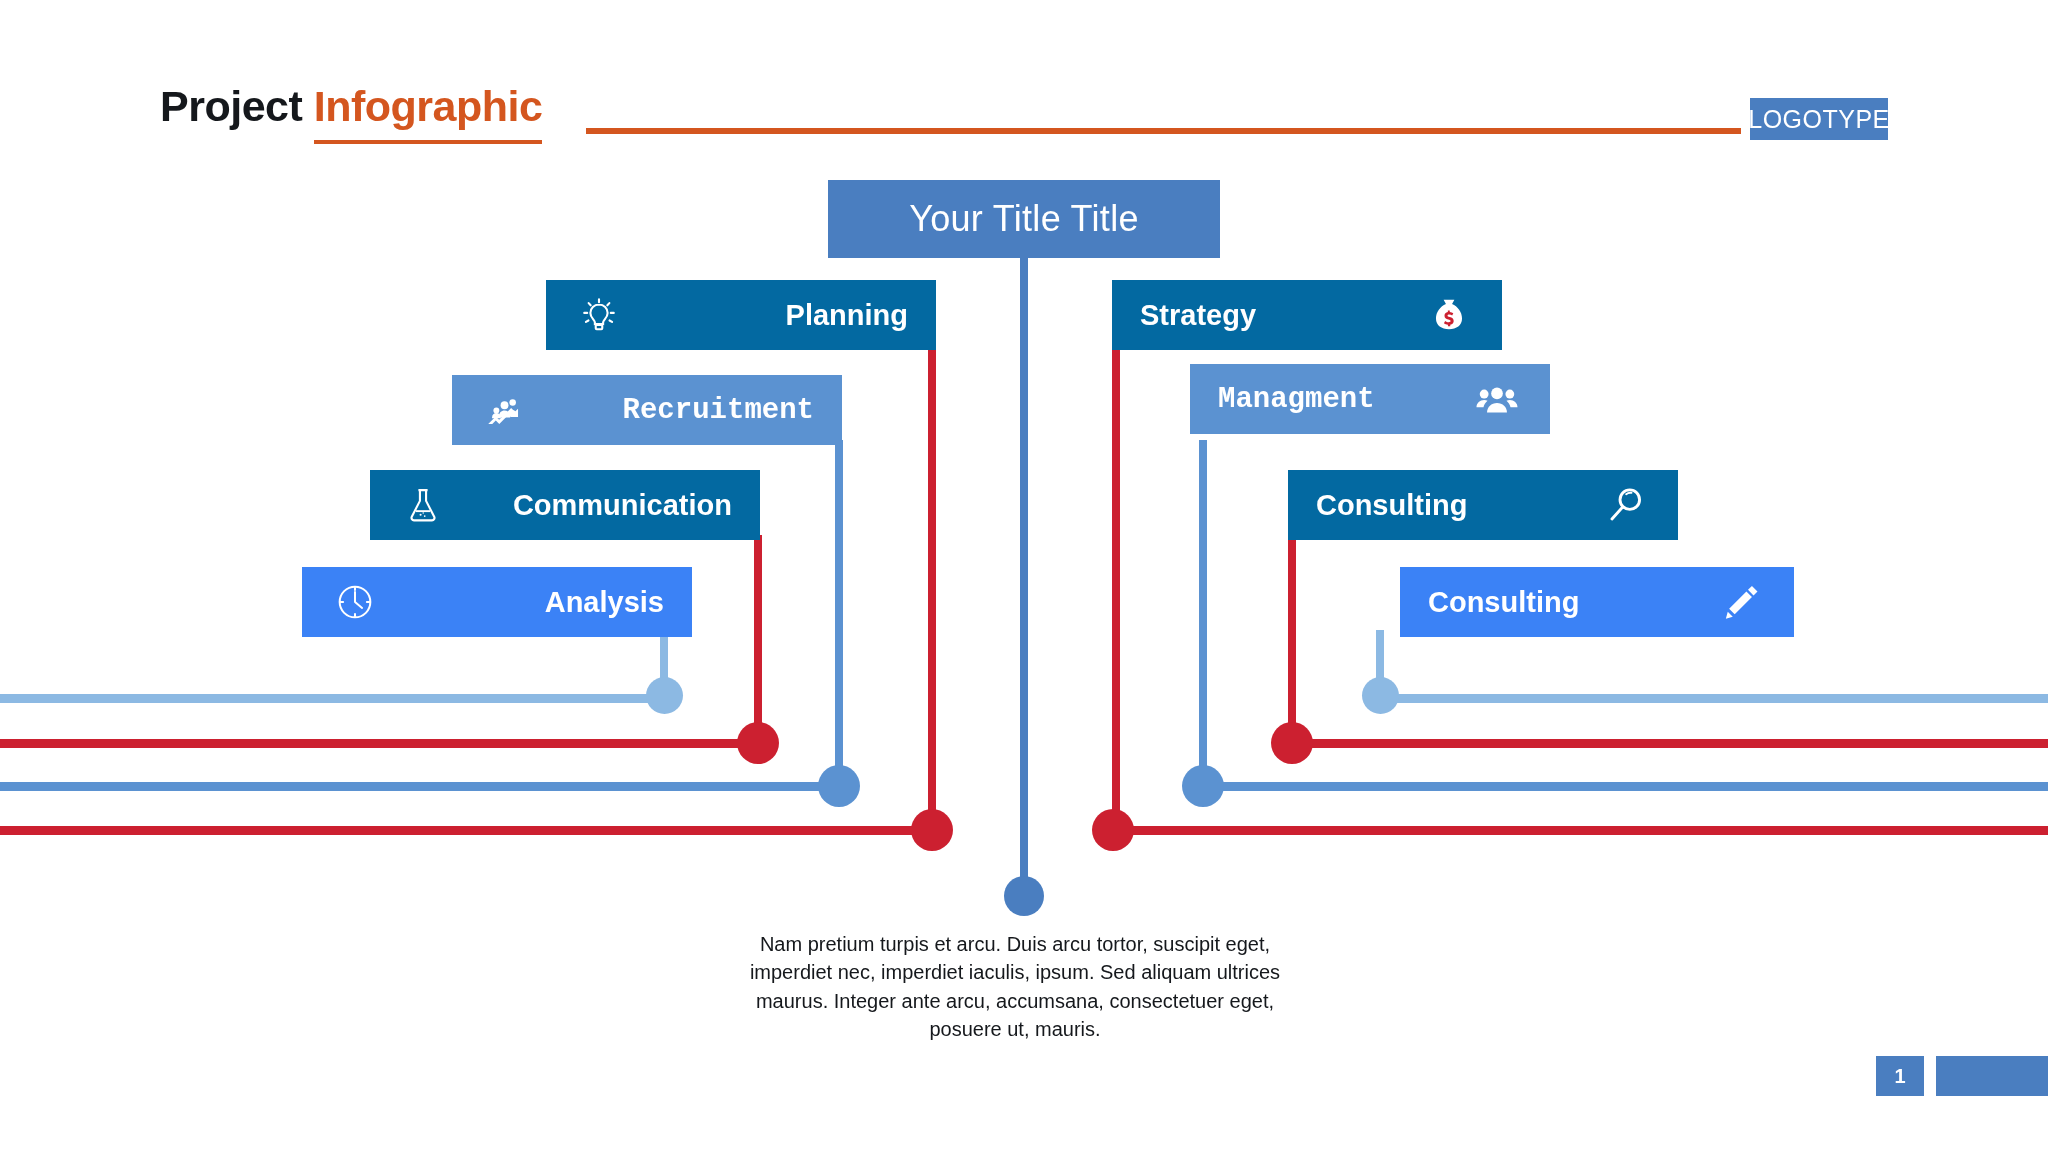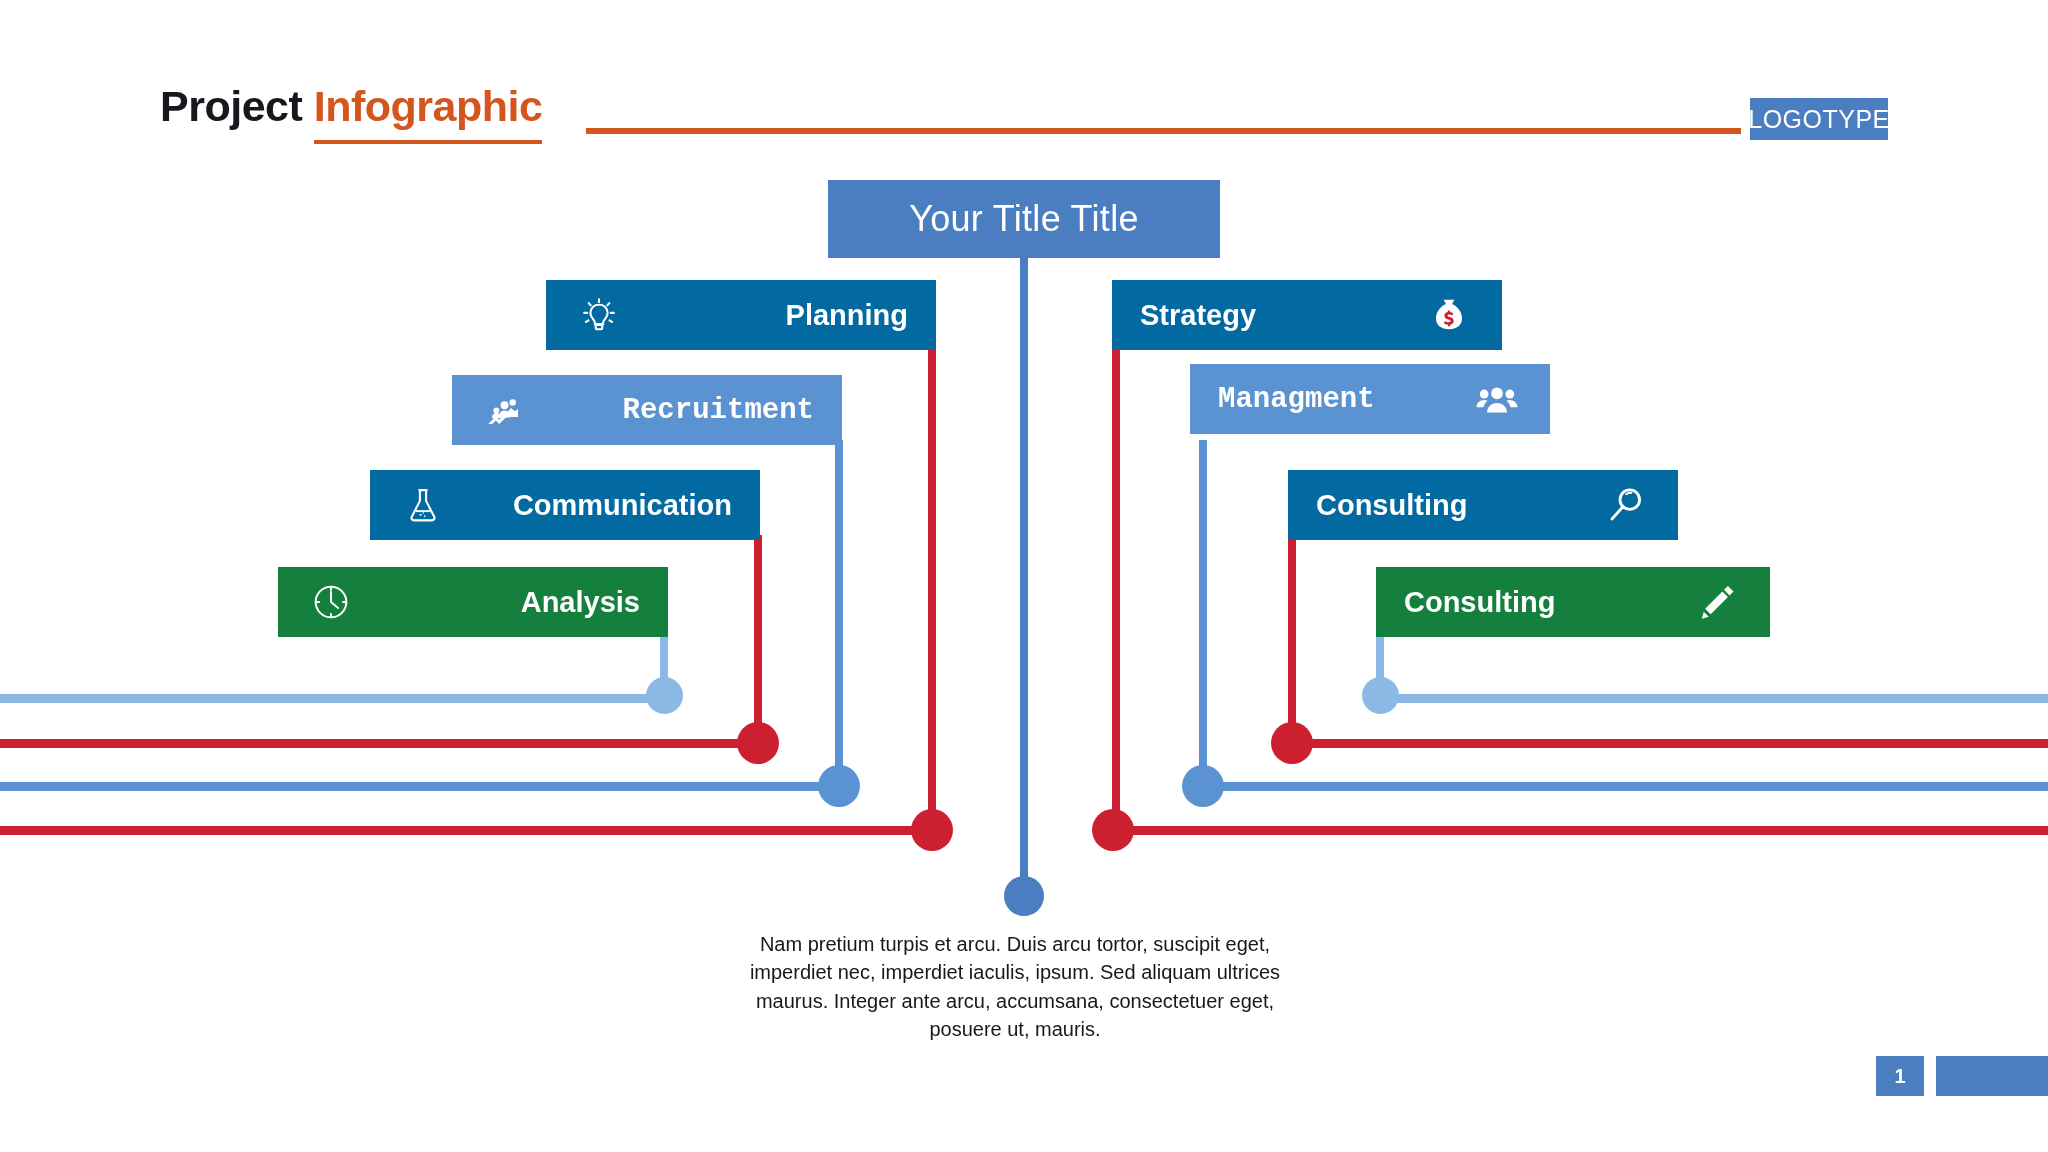--- a/index.html
+++ b/index.html
@@ -82,21 +82,21 @@
     align-items: center;
     justify-content: center;
   }
   .node .icon svg { width: 100%; height: 100%; display: block; }
 
   .node.left  { justify-content: space-between; padding: 0 28px 0 30px; }
   .node.right { justify-content: space-between; padding: 0 30px 0 28px; }
 
   .node.c-red       { background: #0369a1; }
   .node.c-blue-mid  { background: #5b92d1; font-family: Liberation Mono, monospace; }
-  .node.c-blue-lite { background: #15803d; }
+  .node.c-blue-lite { background: #3b82f6; margin-left: 24px; }
 
   .title-box {
     position: absolute;
     left: 828px;
     top: 180px;
     width: 392px;
     height: 78px;
     background: #4a7ec0;
     color: #ffffff;
     display: flex;

